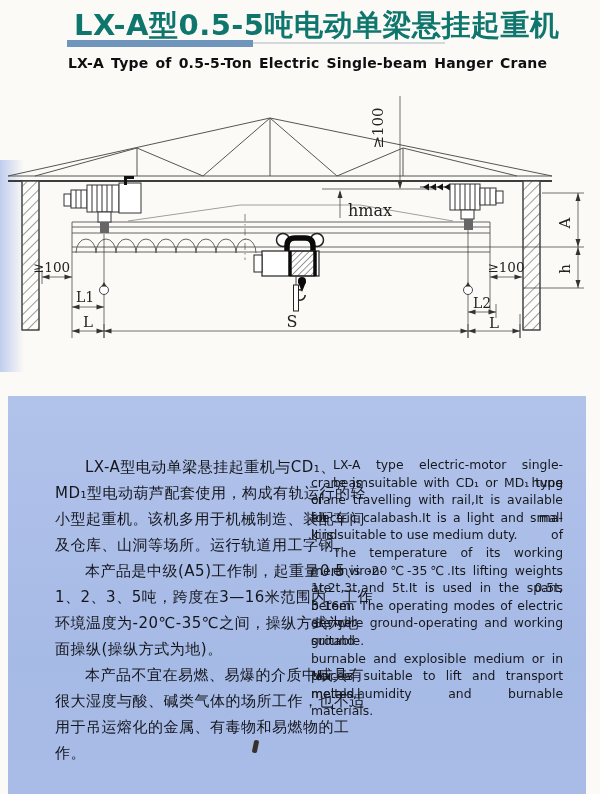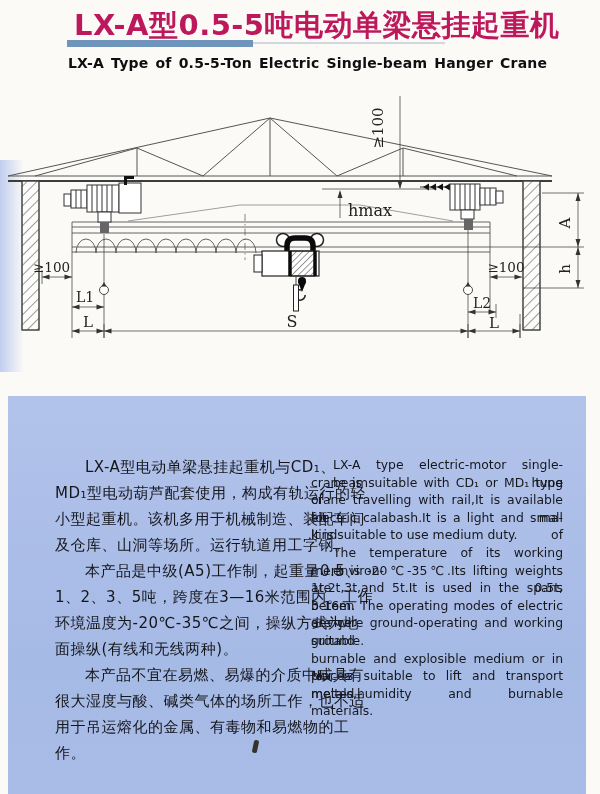--- a/index.html
+++ b/index.html
@@ -1,20 +1,20 @@
 <!DOCTYPE html>
 <html><head>
 <meta charset="utf-8">
 <style>
   html,body{margin:0;padding:0;}
   body{width:600px;height:794px;position:relative;background:#fbfaf6;overflow:hidden;
        font-family:"DejaVu Sans",sans-serif;color:#141518;}
   .edge-fade{position:absolute;left:0;top:160px;width:24px;height:212px;
        background:linear-gradient(90deg,#c0cdee 0%,rgba(255,255,255,0) 100%);}
-  .title-zh{position:absolute;left:74px;top:6px;font-size:29px;font-weight:bold;color:#be185d;
+  .title-zh{position:absolute;left:74px;top:6px;font-size:29px;font-weight:bold;color:#0f766e;
        letter-spacing:0.5px;white-space:nowrap;}
   .title-bar{position:absolute;left:67px;top:40px;width:186px;height:7px;background:#6f95bc;}
   .title-rule{position:absolute;left:253px;top:42px;width:192px;height:2px;background:#d3d8dc;}
   .title-en{position:absolute;left:68px;top:55px;font-size:14px;font-weight:bold;color:#0f0f12;
        letter-spacing:0.2px;word-spacing:2px;white-space:nowrap;}
   svg.diagram{position:absolute;left:0;top:0;}
   .dimtext{font-family:"DejaVu Serif","Liberation Serif",serif;fill:#222;}
   .panel{position:absolute;left:8px;top:396px;width:578px;height:478px;
        background:linear-gradient(180deg,#b2c3ea 0%,#a6bae6 55%,#aabde7 100%);}
   .col-zh{position:absolute;left:47px;top:58px;width:262px;}
@@ -161,21 +161,21 @@
 
 <div class="panel">
   <div class="col-zh">
     <div class="zh-line indent">LX-A型电动单梁悬挂起重机与CD₁、</div>
     <div class="zh-line">MD₁型电动葫芦配套使用，构成有轨运行的轻</div>
     <div class="zh-line">小型起重机。该机多用于机械制造、装配车间</div>
     <div class="zh-line">及仓库、山洞等场所。运行轨道用工字钢。</div>
     <div class="zh-line indent">本产品是中级(A5)工作制，起重量0.5、</div>
     <div class="zh-line">1、2、3、5吨，跨度在3—16米范围内。工作</div>
     <div class="zh-line">环境温度为-20℃-35℃之间，操纵方式为地</div>
-    <div class="zh-line">面操纵(有线和无线两种)。</div>
+    <div class="zh-line">面操纵(操纵方式为地)。</div>
     <div class="zh-line indent">本产品不宜在易燃、易爆的介质中或具有</div>
     <div class="zh-line">很大湿度与酸、碱类气体的场所工作，也不适</div>
     <div class="zh-line">用于吊运熔化的金属、有毒物和易燃物的工</div>
     <div class="zh-line">作。</div>
   </div>
   <div class="col-en">
     <div class="en-line indent">LX-A type electric-motor single-beam hung</div>
     <div class="en-line">crane is suitable with CD₁ or MD₁ type of</div>
     <div class="en-line">crane travelling with rail,It is available for ma-</div>
     <div class="en-line">electric calabash.It is a light and small kind of</div>

